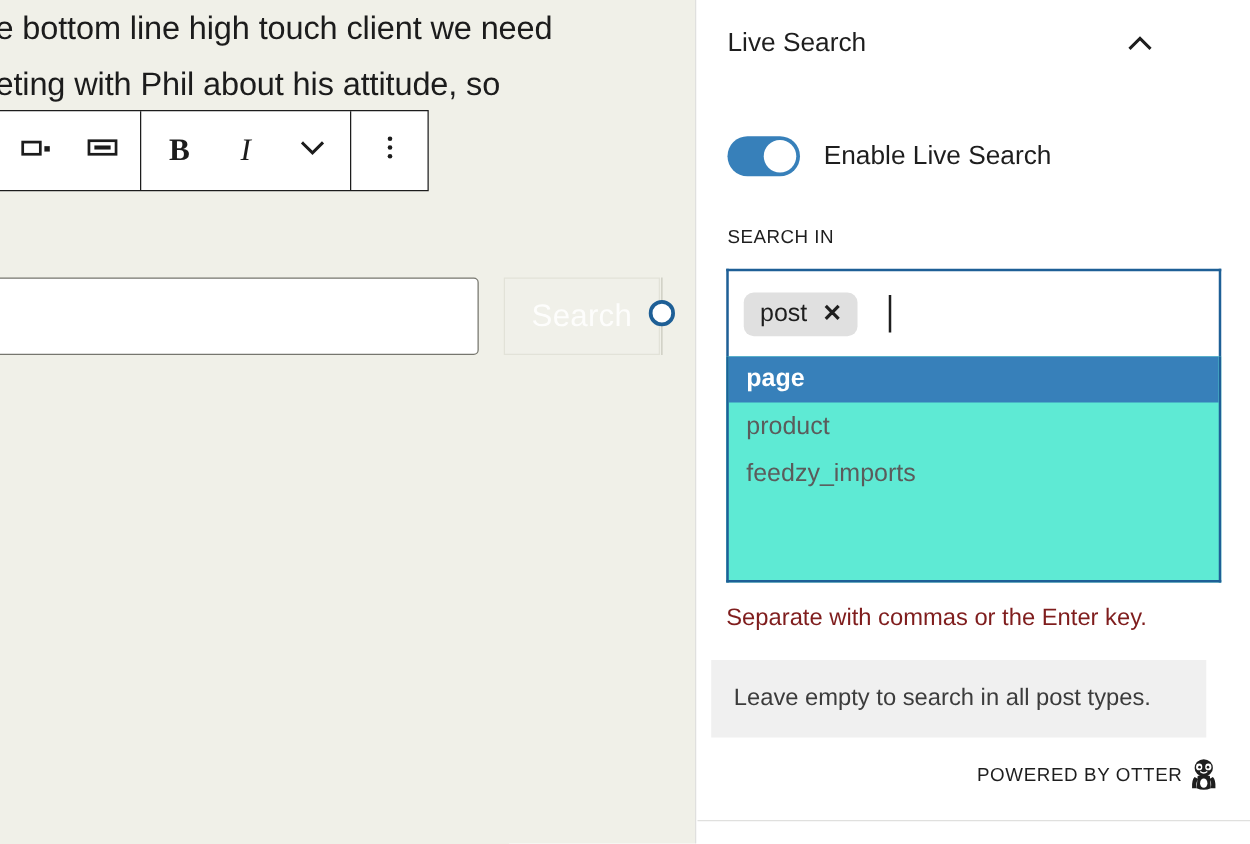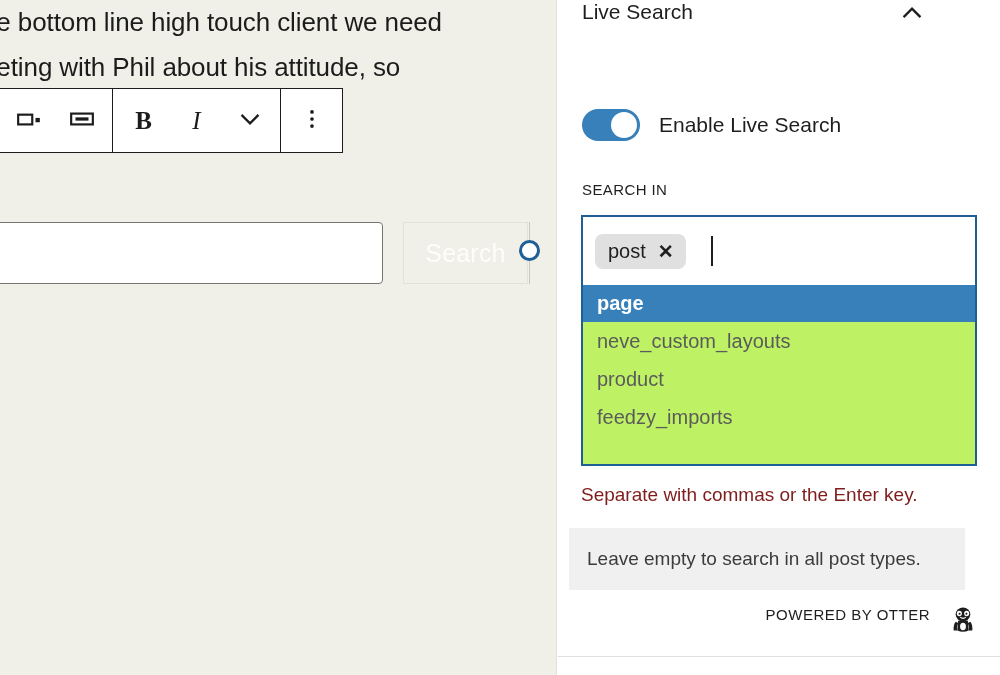--- a/index.html
+++ b/index.html
@@ -112,21 +112,21 @@
     width: 444px; height: 675px;
     background: #ffffff;
     border-left: 1px solid #e0e0de;
   }
 
   .panel-header {
     position: absolute;
     left: 0; top: 0;
     width: 392px; height: 70px;
     display: flex;
-    align-items: flex-start;
+    align-items: center;
     justify-content: space-between;
     padding: 0 24px 0 25px;
     cursor: pointer;
     gap: 40px;
   }
   .panel-title {
     font-size: 21px;
     color: #1e1e1e;
     font-weight: 400;
   }
@@ -201,21 +201,21 @@
     background: #1e1e1e;
     margin-left: 25px;
   }
 
   .dropdown {
     position: absolute;
     left: 24px; top: 285px;
     width: 396px; height: 181px;
     border: 2px solid #1e5f96;
     border-top: none;
-    background: #bef264;
+    background: #5eead4;
     overflow: hidden;
   }
   .dd-item {
     height: 38px;
     display: flex;
     align-items: center;
     padding: 0 14px;
     font-size: 20px;
     color: #5b5b5b;
     cursor: pointer;
@@ -244,21 +244,22 @@
     align-items: center;
     padding: 0 18px;
     font-size: 19px;
     color: #3c3c3c;
   }
 
   .powered {
     position: absolute;
     right: 24px; top: 606px;
     display: flex;
-    gap: 20px;
+    align-items: center;
+    gap: 4px;
   }
   .powered-text {
     font-size: 15px;
     letter-spacing: 0.5px;
     color: #1e1e1e;
     text-transform: uppercase;
   }
   .otter-logo { width: 26px; height: 28px; display: block; }
 
   .sidebar-divider {
@@ -357,21 +358,20 @@
     <div class="token-box">
       <span class="token">
         <span>post</span>
         <span class="token-x">✕</span>
       </span>
       <span class="caret"></span>
     </div>
 
     <div class="dropdown">
       <div class="dd-item selected">page</div>
-      <div class="dd-item">neve_custom_layouts</div>
       <div class="dd-item">product</div>
       <div class="dd-item">feedzy_imports</div>
     </div>
 
     <div class="help-text">Separate with commas or the Enter key.</div>
 
     <div class="notice">
       <span>Leave empty to search in all post types.</span>
     </div>
 

